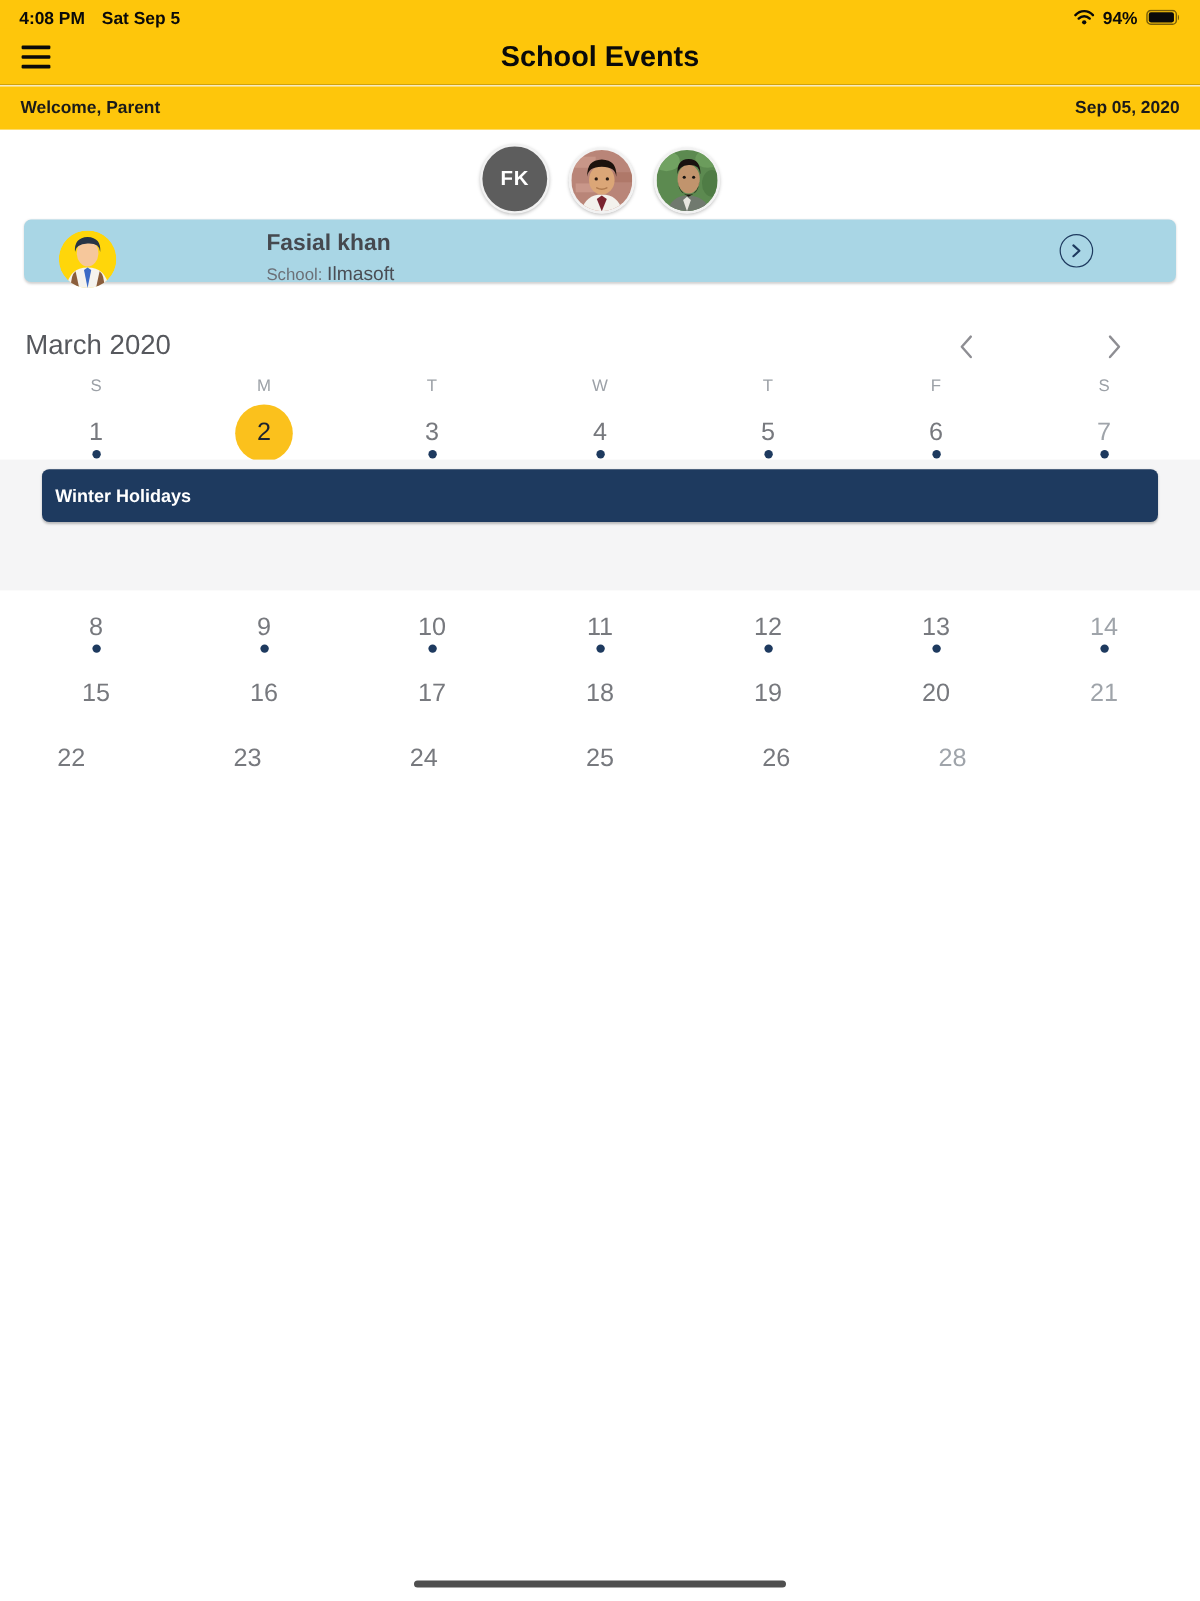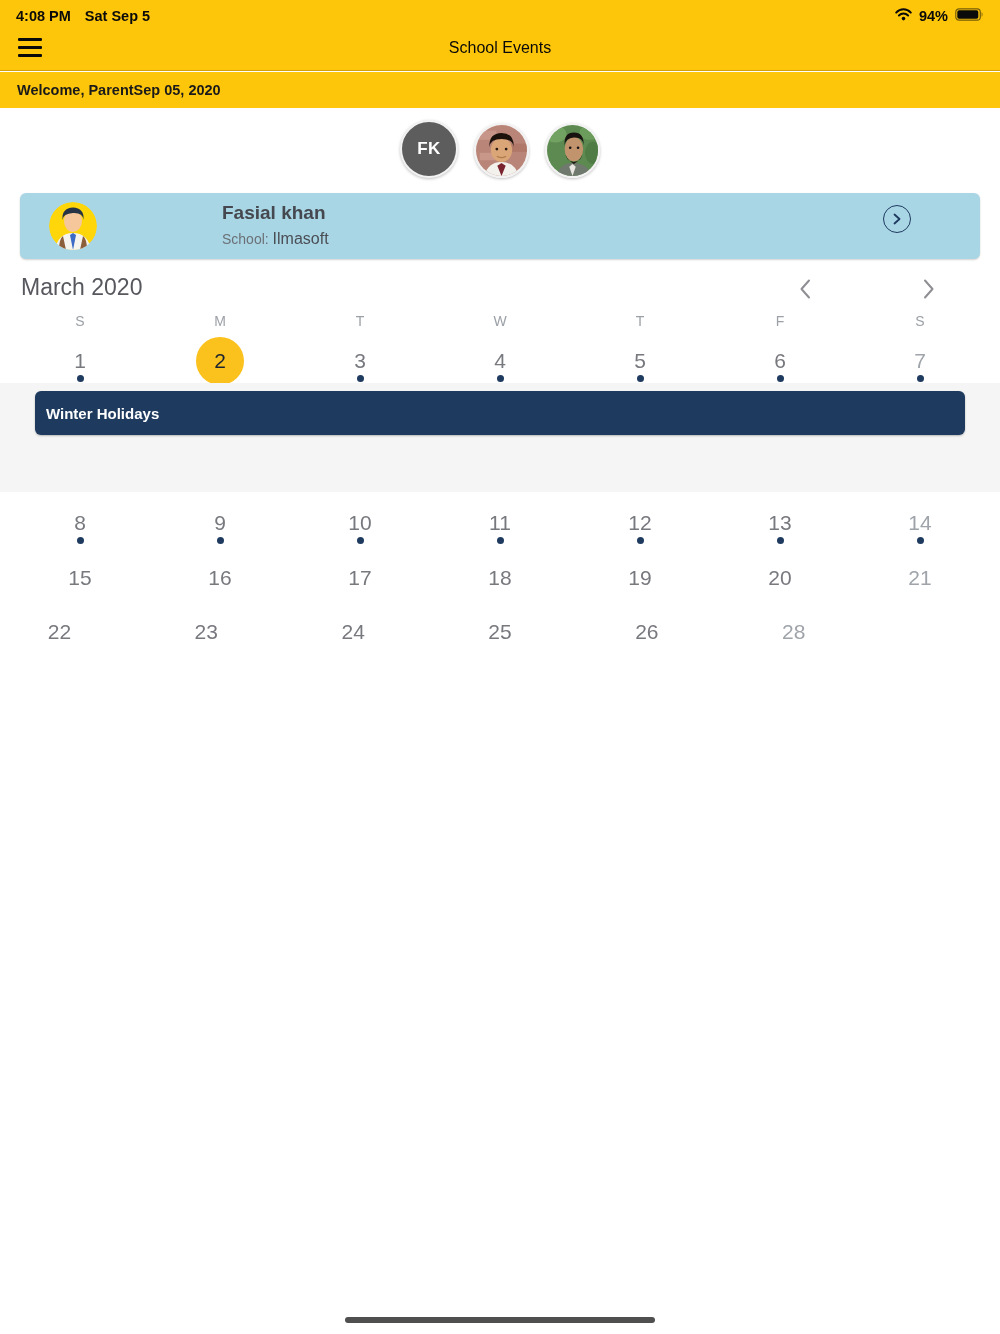--- a/index.html
+++ b/index.html
@@ -37,27 +37,27 @@
     border-bottom:1px solid rgba(0,0,0,0.18);
   }
   .hamburger{
     position:absolute;left:18px;top:14px;width:24px;height:19px;
     display:flex;flex-direction:column;justify-content:space-between;cursor:pointer;
   }
   .hamburger i{display:block;height:3.2px;background:#0a0a0a;border-radius:1px;}
   .app-title{
     position:absolute;left:0;top:0;width:100%;height:47px;
     display:flex;align-items:center;justify-content:center;
-    font-size:16px;font-weight:normal;color:#0a0a0a;
+    font-size:24px;font-weight:bold;color:#0a0a0a;
   }
   
   .welcome-bar{
     position:absolute;left:0;top:72px;width:1000px;height:36px;
     background:var(--yellow);
-    display:flex;align-items:center;
+    display:flex;align-items:center;justify-content:space-between;
     padding:0 17px;
     font-size:14.5px;font-weight:bold;color:#1a1a1a;
   }
   
   .avatars-row{
     position:absolute;left:0;top:114px;width:1000px;height:64px;
     display:flex;align-items:flex-end;justify-content:center;gap:16px;
   }
   .avatar{
     border-radius:50%;overflow:hidden;flex:0 0 auto;
@@ -67,21 +67,21 @@
   }
   .avatar-fk{
     width:58px;height:58px;background:#5D5D5D;color:#fff;
     display:flex;align-items:center;justify-content:center;
     font-size:17px;font-weight:bold;letter-spacing:0.5px;
   }
   .avatar-photo{width:55px;height:55px;}
   .avatar-photo svg{display:block;width:100%;height:100%;}
   
   .student-card{
-    position:absolute;left:20px;top:193px;width:960px;height:66px;
+    position:absolute;left:20px;top:183px;width:960px;height:52px;
     background:var(--card-blue);border-radius:6px;
     box-shadow:0 1px 2px rgba(0,0,0,0.18);
     cursor:pointer;
     text-decoration:underline;
   }
   .student-avatar{
     position:absolute;left:29px;top:9px;width:48px;height:48px;border-radius:50%;overflow:hidden;
   }
   .student-avatar svg{display:block;}
   .student-name{

